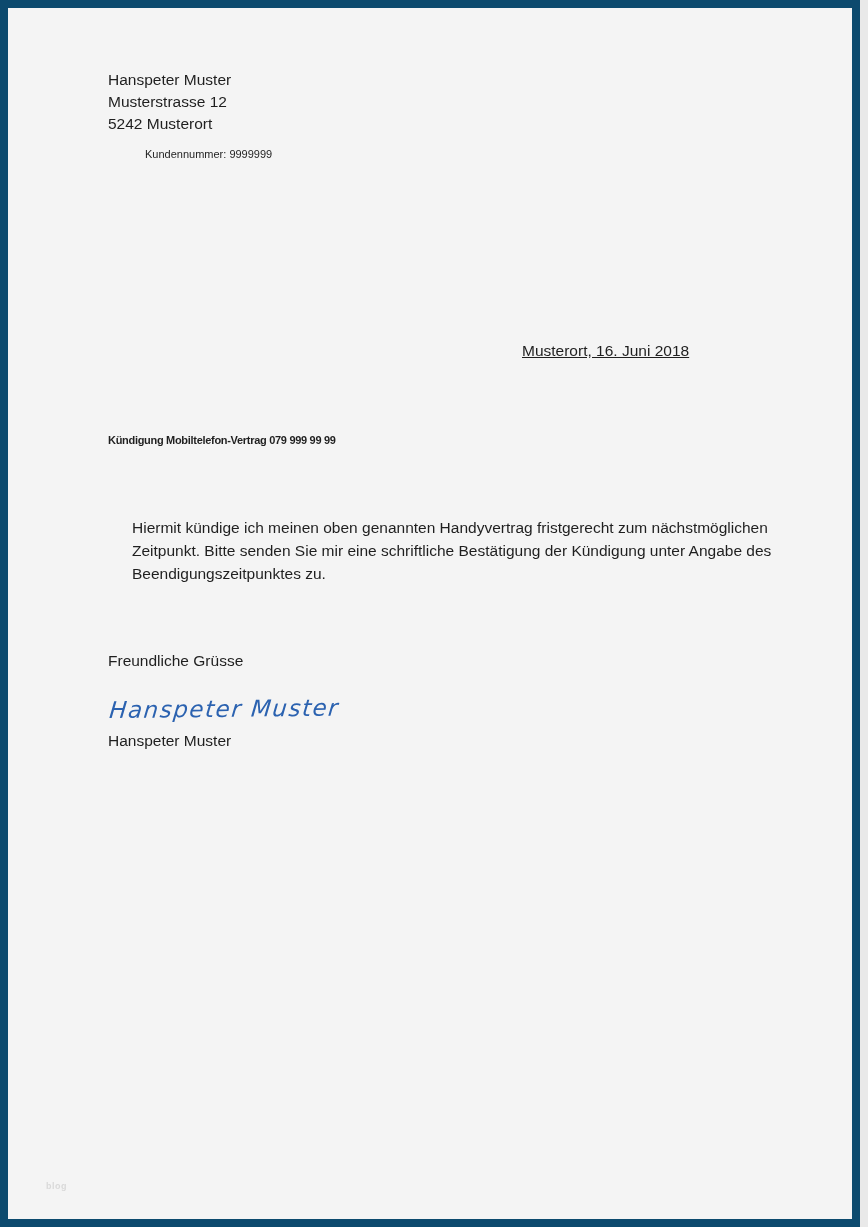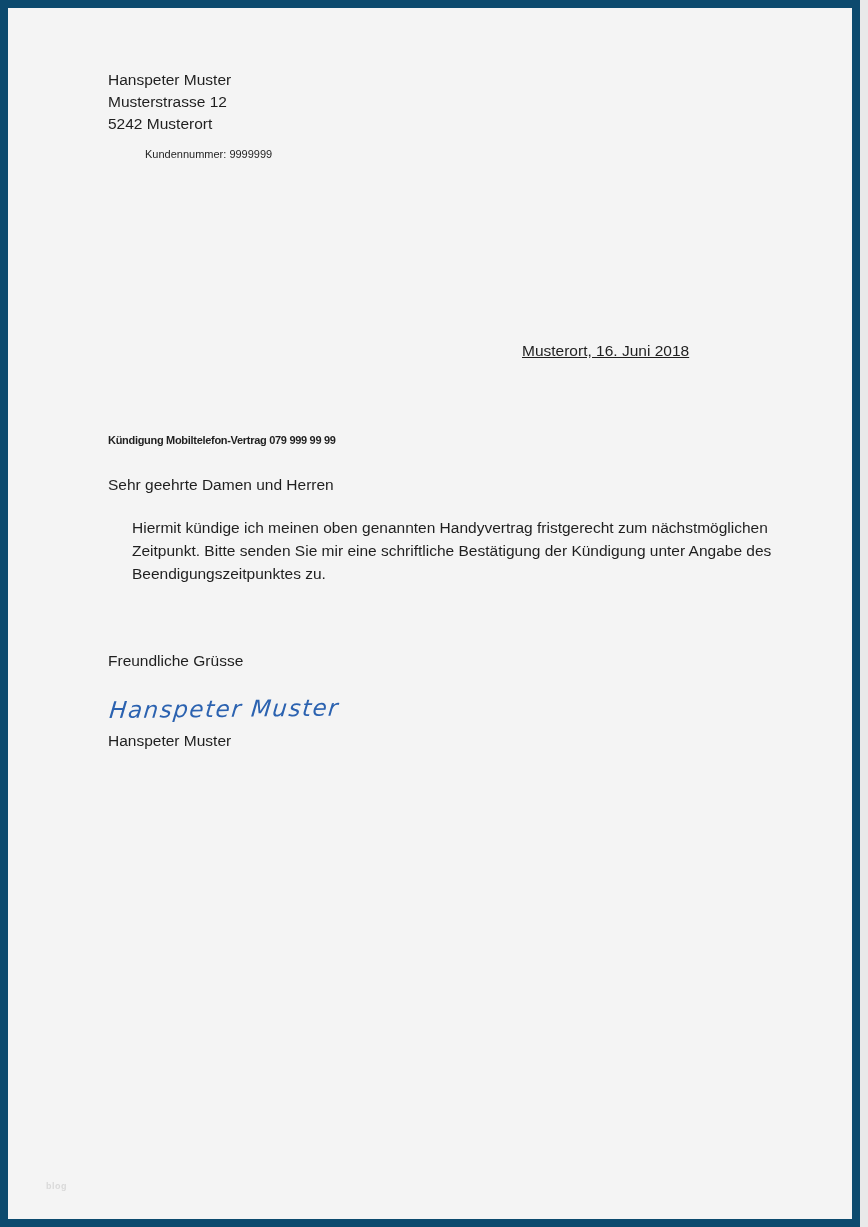--- a/index.html
+++ b/index.html
@@ -90,21 +90,20 @@
     <div>5242 Musterort</div>
   </div>
 
   <div class="abs customer-number" style="left:100px; top:139px;">Kundennummer: 9999999</div>
 
 
   <div class="abs date-line" style="left:514px; top:332px;text-decoration:underline;">Musterort, 16. Juni 2018</div>
 
   <div class="abs subject" style="left:100px; top:421px;">Kündigung Mobiltelefon-Vertrag 079 999 99 99</div>
 
-  <div class="abs salutation" style="left:100px; top:466px;">Sehr geehrte Damen und Herren</div>
 
   <div class="abs body-text" style="left:100px; top:508px;margin-left:24px;">Hiermit kündige ich meinen oben genannten Handyvertrag fristgerecht zum nächstmöglichen Zeitpunkt. Bitte senden Sie mir eine schriftliche Bestätigung der Kündigung unter Angabe des Beendigungszeitpunktes zu.</div>
 
   <div class="abs closing" style="left:100px; top:642px;">Freundliche Grüsse</div>
 
   <div class="abs signature" style="left:100px; top:687px; color:#2b62b0;">Hanspeter Muster</div>
 
   <div class="abs typed-name" style="left:100px; top:722px;">Hanspeter Muster</div>
 
   <div class="abs watermark" style="left:38px; top:1173px; color:#d9d9d9;">blog</div>

